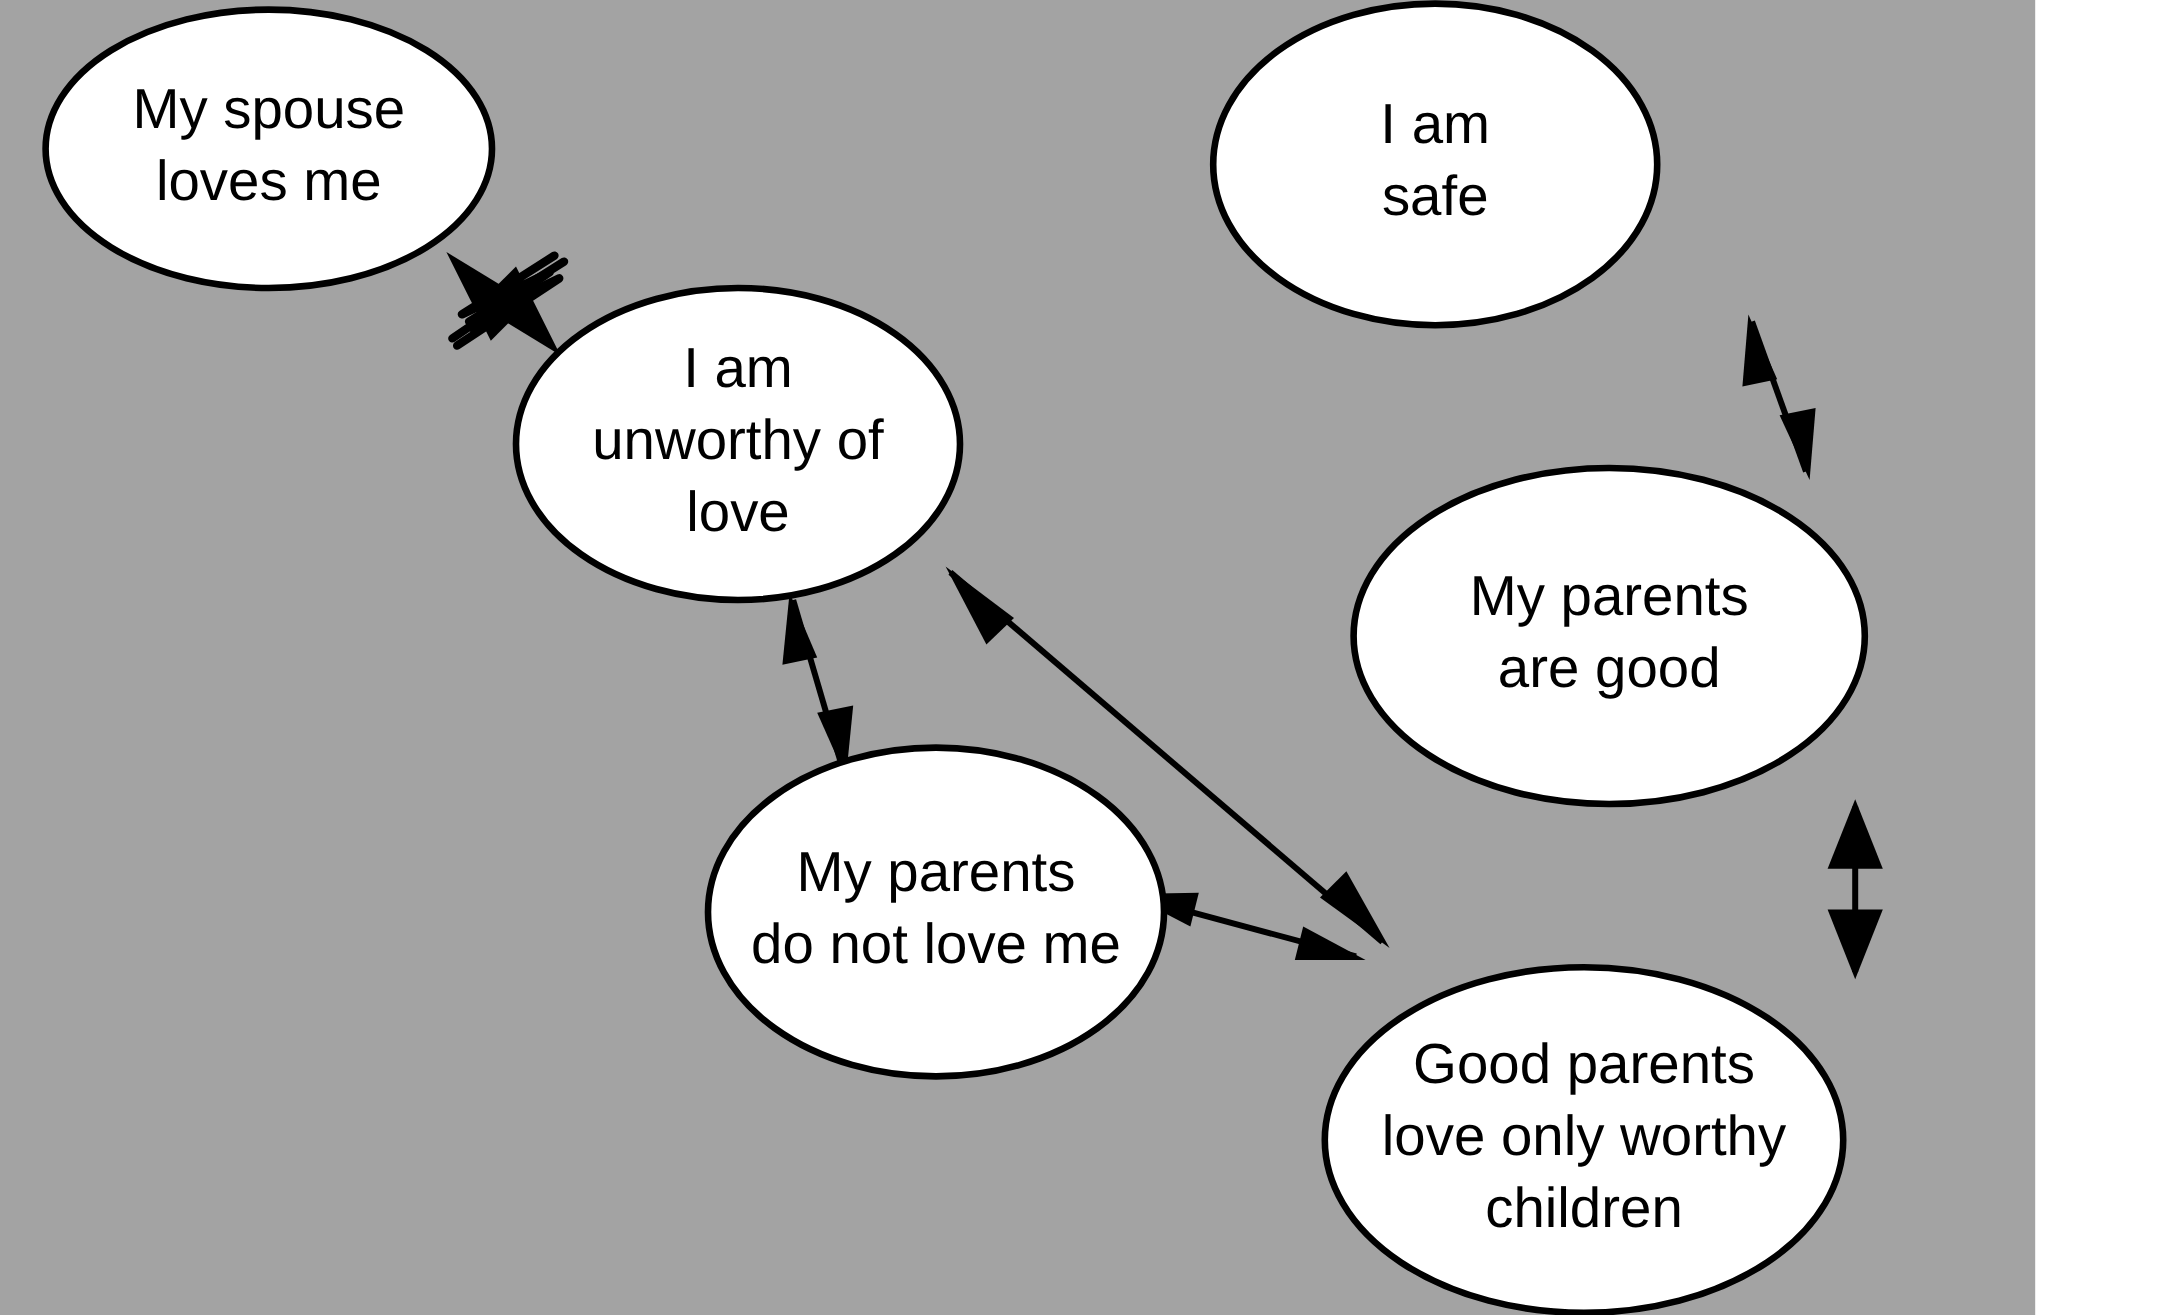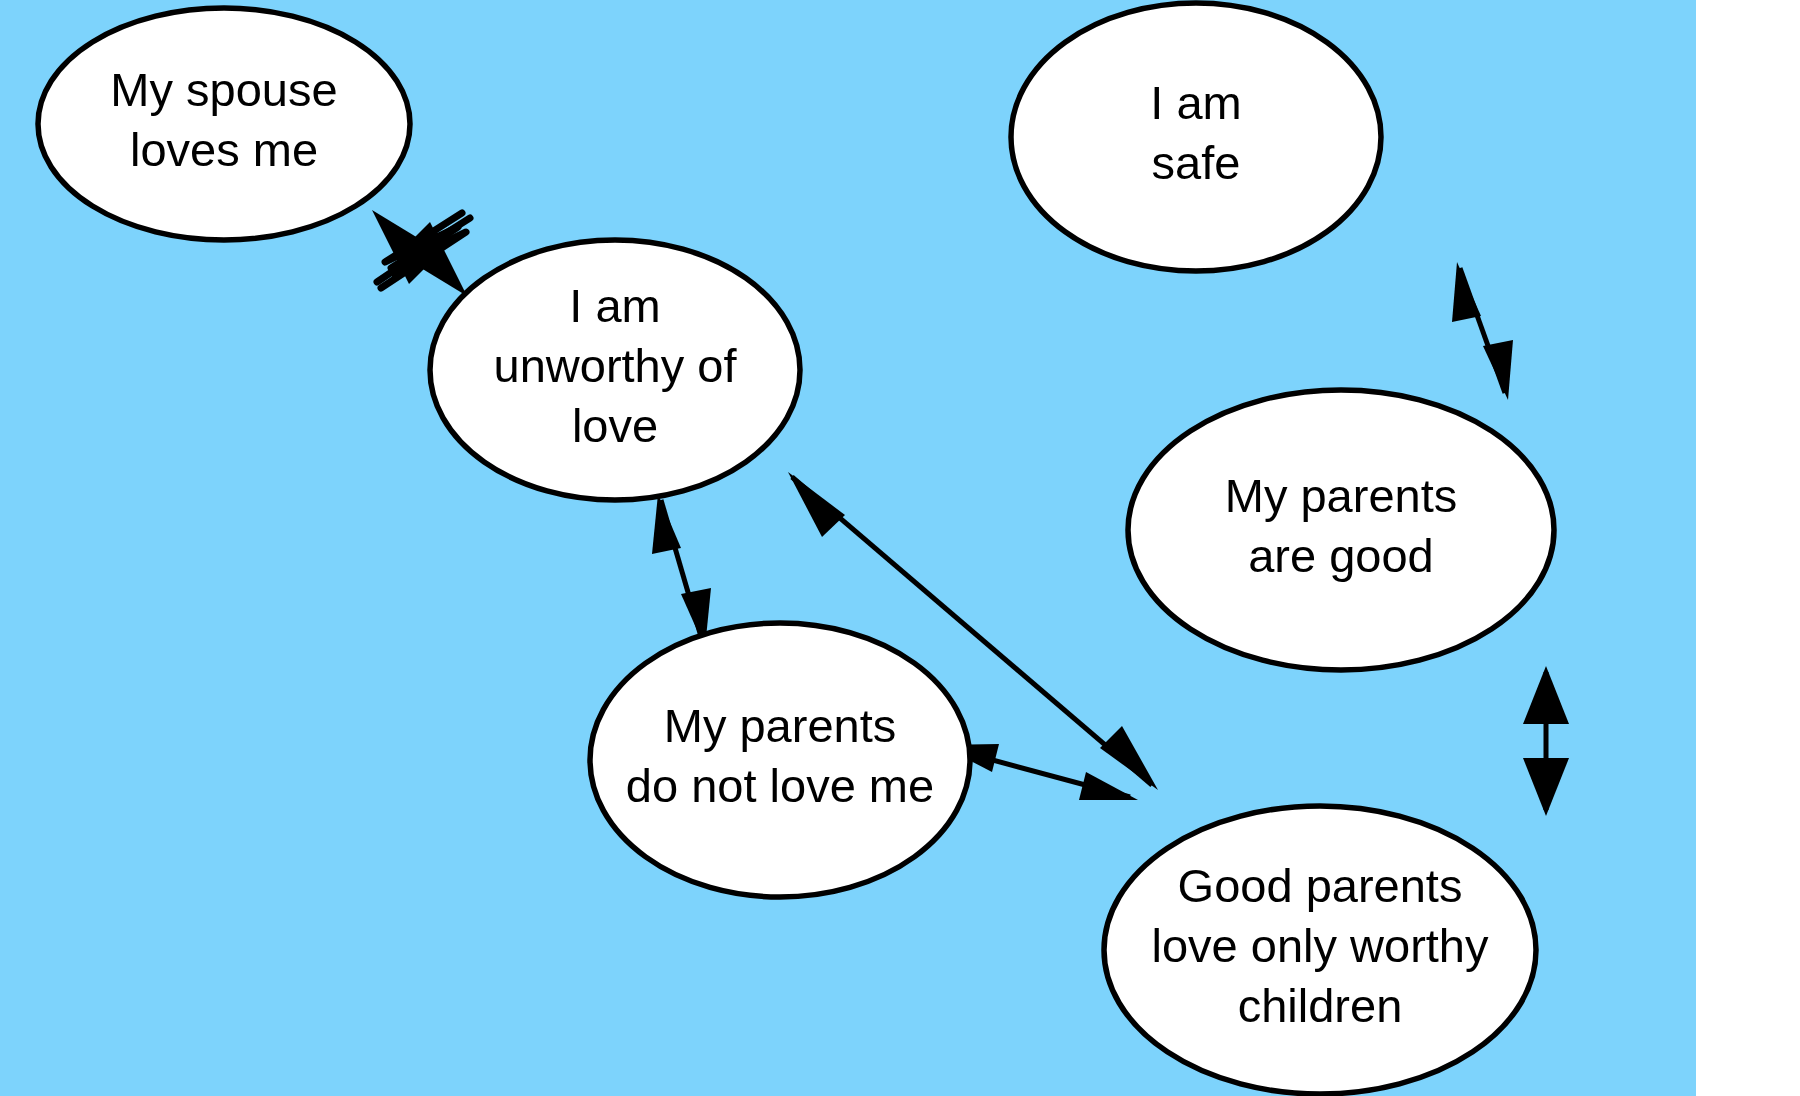--- a/index.html
+++ b/index.html
@@ -5,21 +5,21 @@
 <style>
   html, body {
     margin: 0;
     padding: 0;
     background: #ffffff;
   }
   #canvas-wrap {
     position: relative;
     width: 1696px;
     height: 1096px;
-    background: #7dd3fc;
+    background: #a3a3a3;
     overflow: hidden;
   }
   svg#diagram {
     position: absolute;
     top: 0;
     left: 0;
     width: 1800px;
     height: 1096px;
     display: block;
   }

